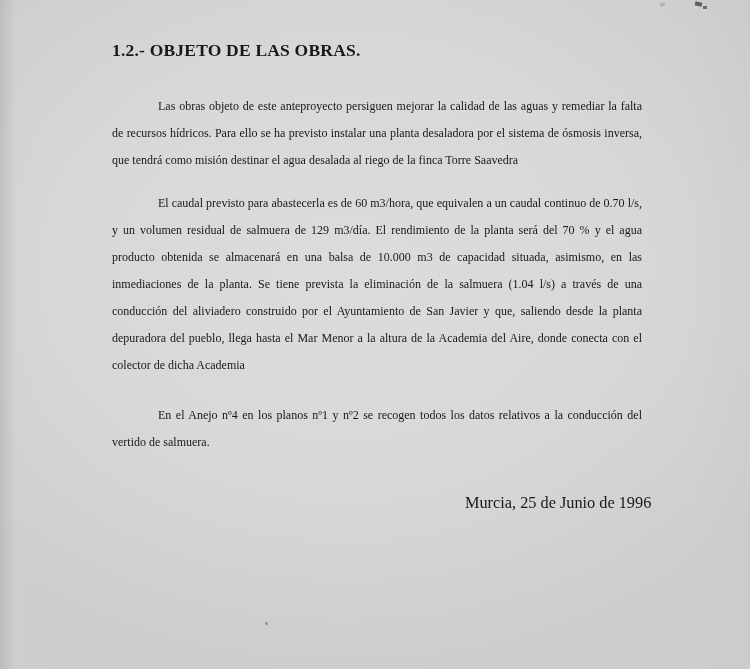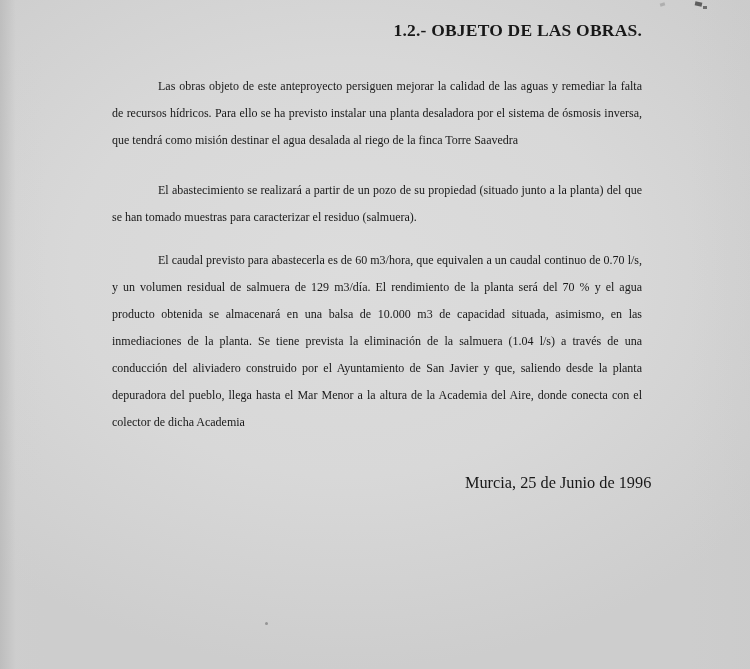--- a/index.html
+++ b/index.html
@@ -47,27 +47,26 @@
 
   .content {
     position: absolute;
     left: 112px;
     top: 0;
     width: 530px;
   }
 
   .heading {
     margin: 0;
-    padding-top: 20px;
+    padding-top: 40px;
     font-size: 17.5px;
     font-weight: bold;
     letter-spacing: 0.2px;
     line-height: 1.2;
     white-space: nowrap;
-    text-align: right;
   }
 
   .para {
     margin: 0;
     text-align: justify;
     text-justify: inter-word;
     font-size: 12px;
     line-height: 27px;
     text-indent: 46px;
     hyphens: none;
@@ -97,21 +96,21 @@
   <span class="speck speck-b"></span>
   <span class="speck speck-c"></span>
   <span class="speck speck-d"></span>
 
   <div class="content">
 
     <h1 class="heading">1.2.- OBJETO DE LAS OBRAS.</h1>
 
     <p class="para p1">Las obras objeto de este anteproyecto persiguen mejorar la calidad de las aguas y remediar la falta de recursos hídricos. Para ello se ha previsto instalar una planta desaladora por el sistema de ósmosis inversa, que tendrá como misión destinar el agua desalada al riego de la finca Torre Saavedra</p>
 
-    <p class="para p2">El abastecimiento se realizará a partir de un pozo de su propiedad (situado junto a la planta) del que se han tomado muestras para caracterizar el residuo (salmuera).</p>
 
     <p class="para p3">El caudal previsto para abastecerla es de 60 m3/hora, que equivalen a un caudal continuo de 0.70 l/s, y un volumen residual de salmuera de 129 m3/día. El rendimiento de la planta será del 70 % y el agua producto obtenida se almacenará en una balsa de 10.000 m3 de capacidad situada, asimismo, en las inmediaciones de la planta. Se tiene prevista la eliminación de la salmuera (1.04 l/s) a través de una conducción del aliviadero construido por el Ayuntamiento de San Javier y que, saliendo desde la planta depuradora del pueblo, llega hasta el Mar Menor a la altura de la Academia del Aire, donde conecta con el colector de dicha Academia</p>
 
+    <p class="para p4">En el Anejo nº4 en los planos nº1 y nº2 se recogen todos los datos relativos a la conducción del vertido de salmuera.</p>
 
     <p class="signature">Murcia,  25 de Junio de 1996</p>
 
   </div>
 </div>
 
 </body></html>

